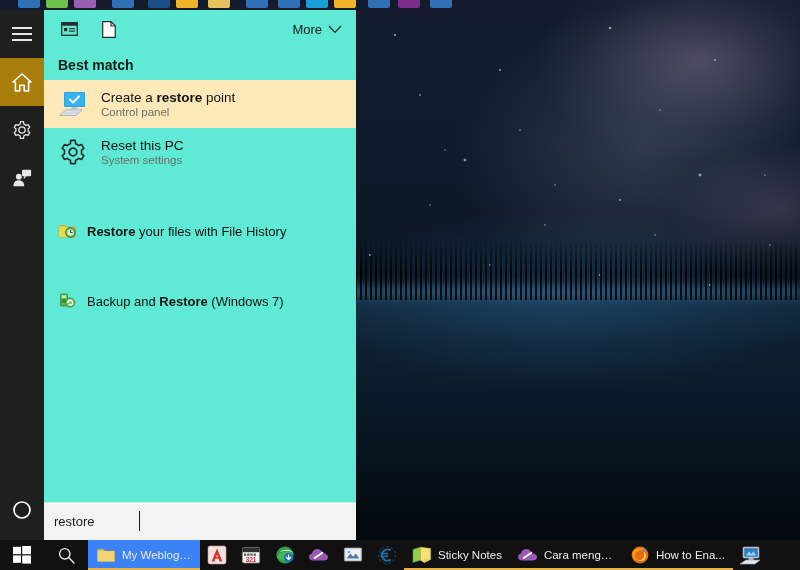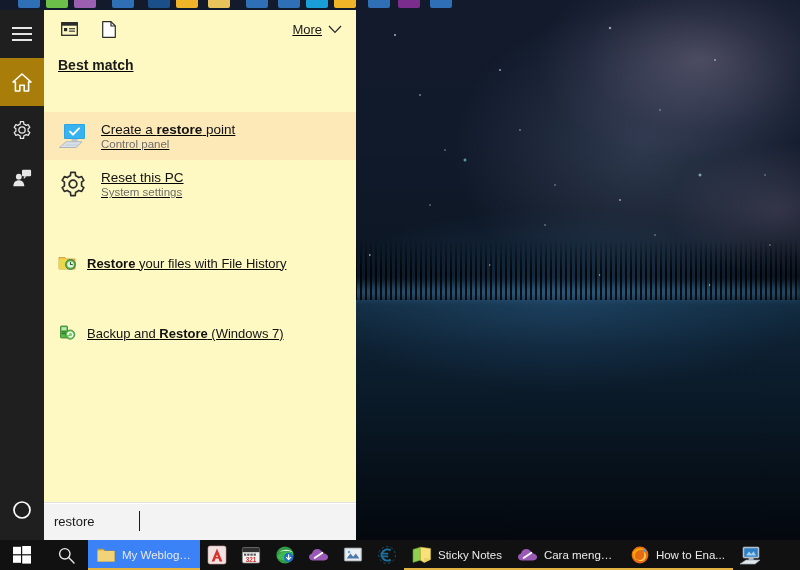--- a/index.html
+++ b/index.html
@@ -96,21 +96,21 @@
   }
   .rail-btn {
     width: 44px; height: 48px;
     display: flex; align-items: center; justify-content: center;
     cursor: pointer;
   }
   .rail-btn.active { background: #a87d0a; }
   #rail-spacer { flex: 1 1 auto; }
   #cortana-btn { width: 44px; height: 60px; display: flex; align-items: center; justify-content: center; cursor: pointer; }
 
-  #panel-body { width: 370px; height: 530px; background: #fef9c3; position: relative; text-decoration: underline; }
+  #panel-body { width: 370px; height: 530px; background: #5eead4; position: relative; }
 
   #panel-header {
     height: 38px; display: flex; align-items: center;
     padding: 0 12px 0 12px;
   }
   .filter-icon { width: 26px; height: 26px; display: flex; align-items: center; justify-content: center; cursor: pointer; }
   #more-btn {
     margin-left: auto; display: flex; align-items: center; gap: 6px;
     font-size: 13px; color: #1b1b1b; cursor: pointer; padding-right: 2px;
   }
@@ -119,21 +119,21 @@
     font-size: 14px; font-weight: bold; color: #1b1b1b;
     padding: 9px 14px 7px 14px;
     display: flex; align-items: center;
   }
   .section-head .chev-right { margin-left: auto; color: #e8a317; font-size: 15px; line-height: 1; }
 
   .result-row {
     display: flex; align-items: center; gap: 13px;
     padding: 9px 14px; cursor: pointer;
   }
-  .result-row.highlighted { background: #fde9b8; margin-top: 32px; }
+  .result-row.highlighted { background: #fde9b8; }
   .result-icon { width: 30px; height: 30px; flex: none; display: flex; align-items: center; justify-content: center; }
   .result-text { display: flex; flex-direction: column; gap: 1px; min-width: 0; }
   .result-title { font-size: 13.5px; color: #121212; white-space: nowrap; }
   .result-title b { font-weight: bold; }
   .result-sub { font-size: 11.5px; color: #6d6d6d; }
 
   .setting-row {
     display: flex; align-items: center; gap: 11px;
     padding: 6px 14px; cursor: pointer; margin-top: 40px;
   }

